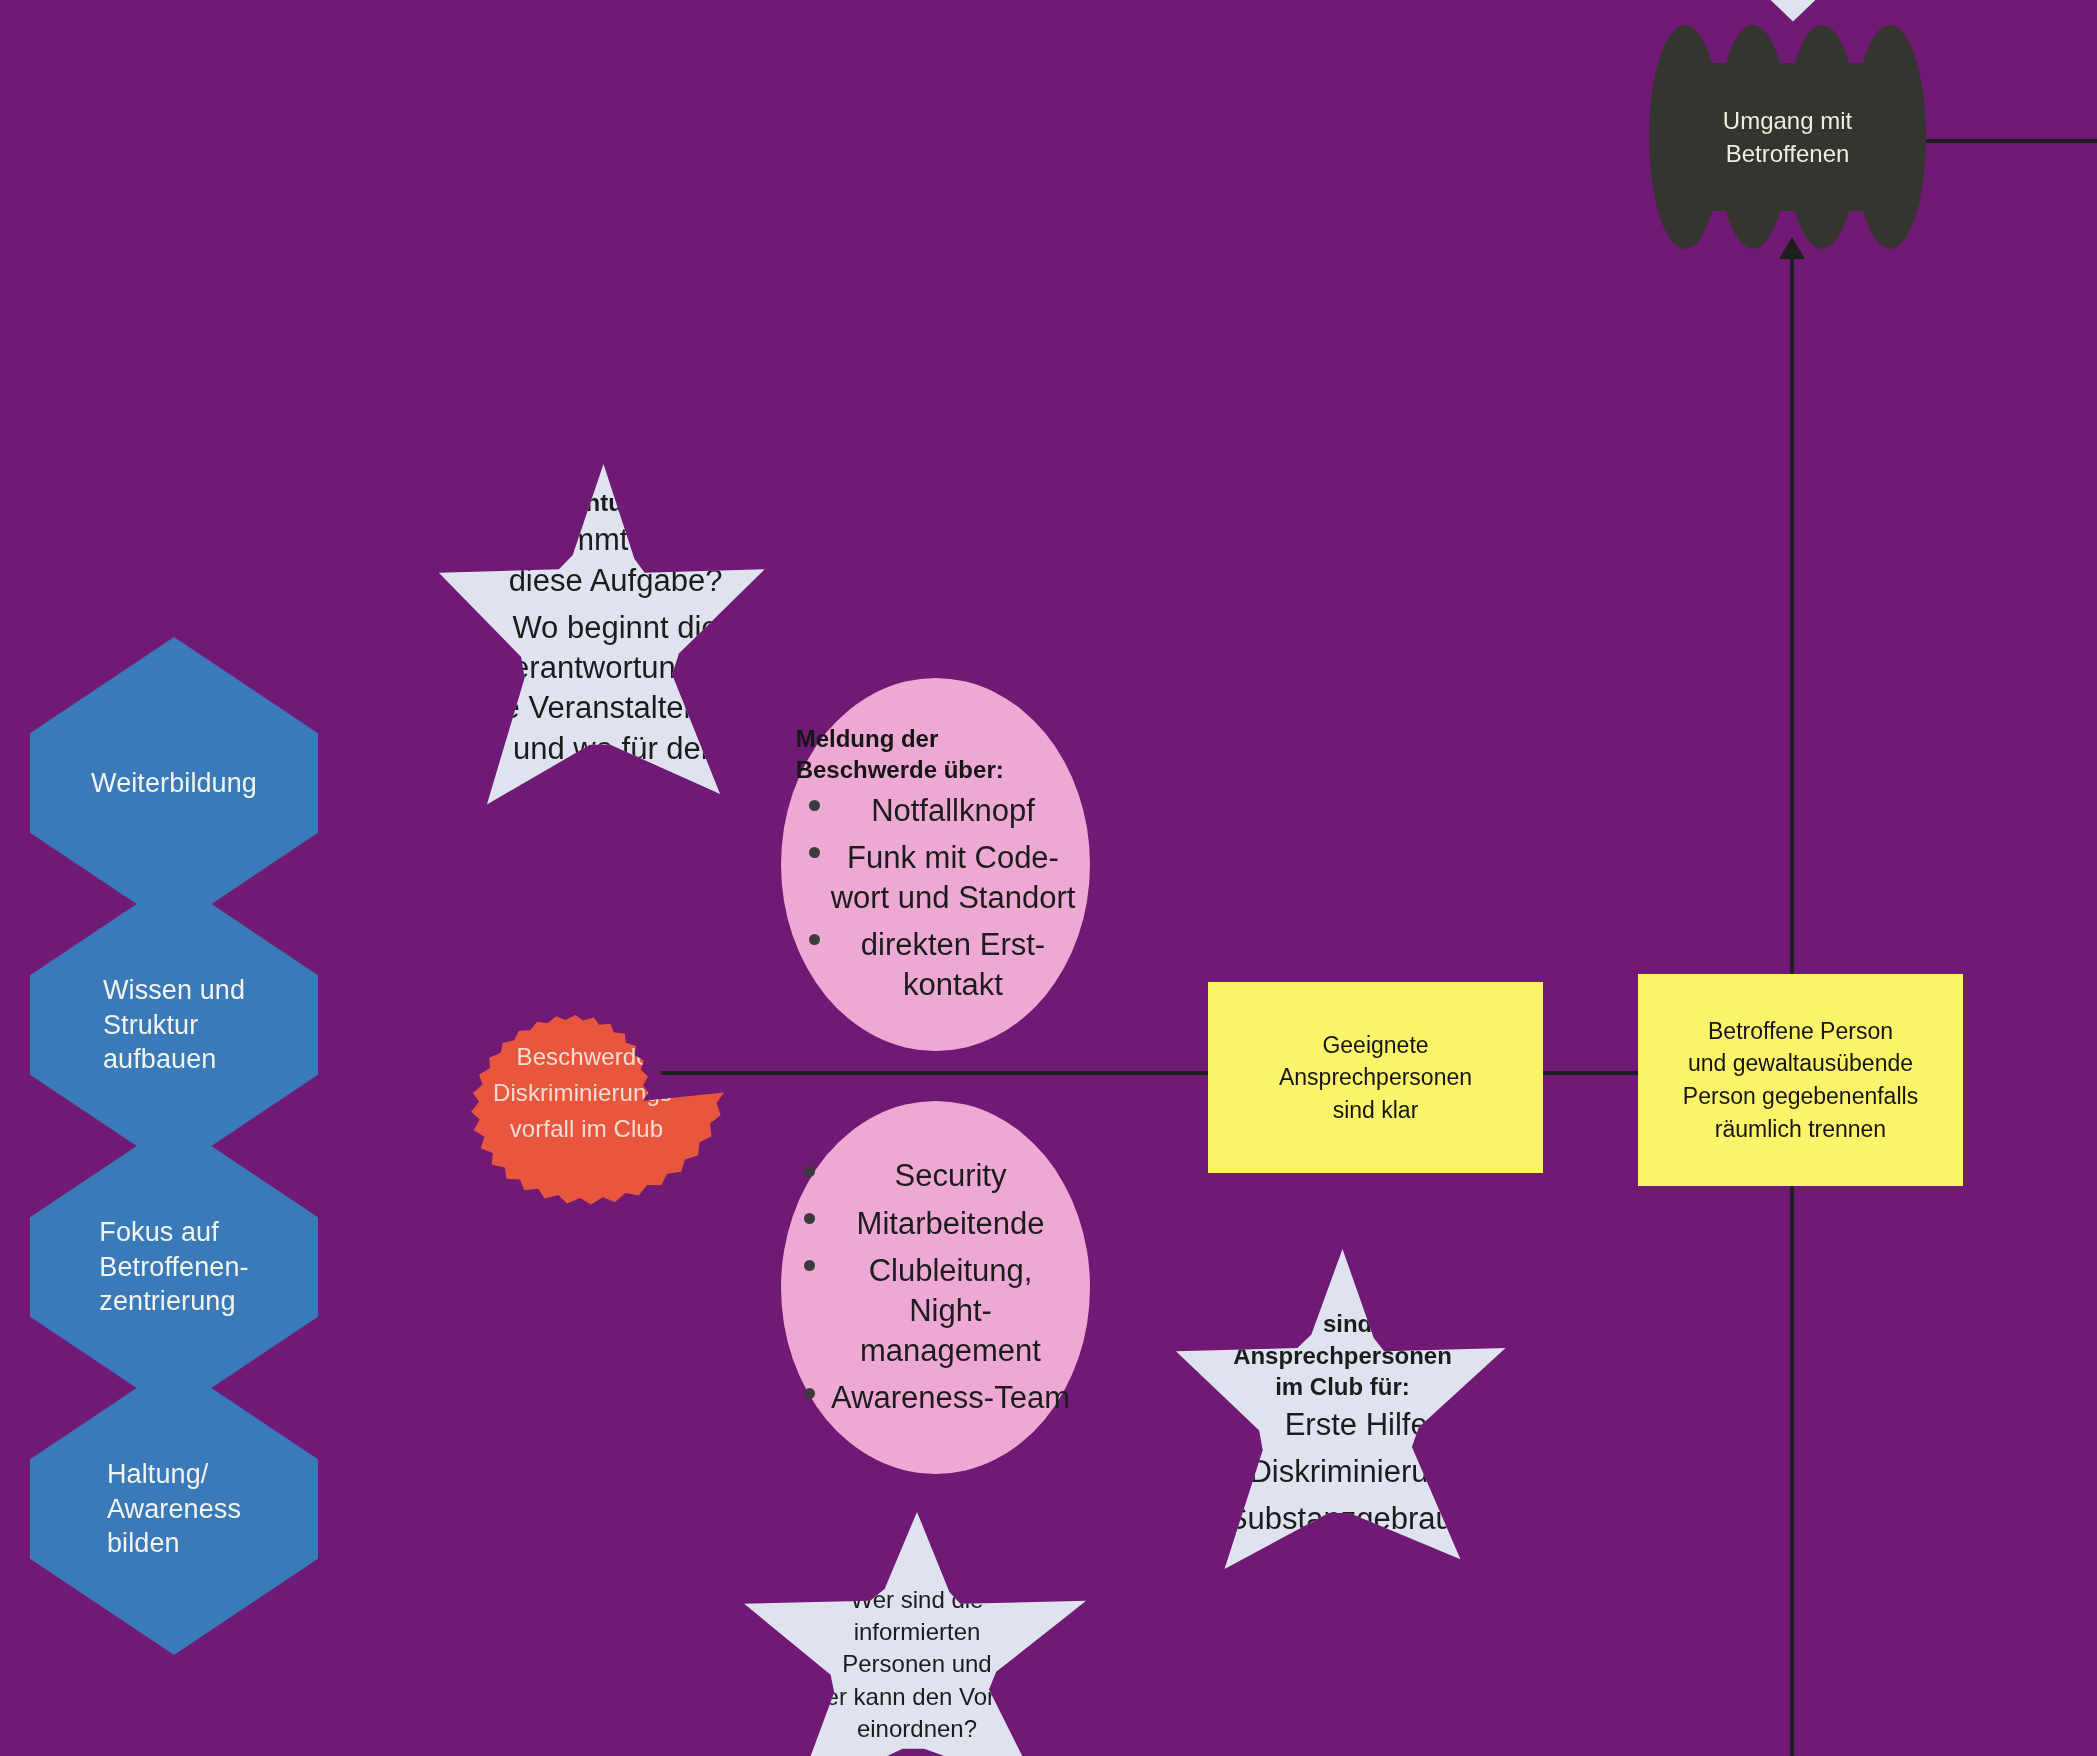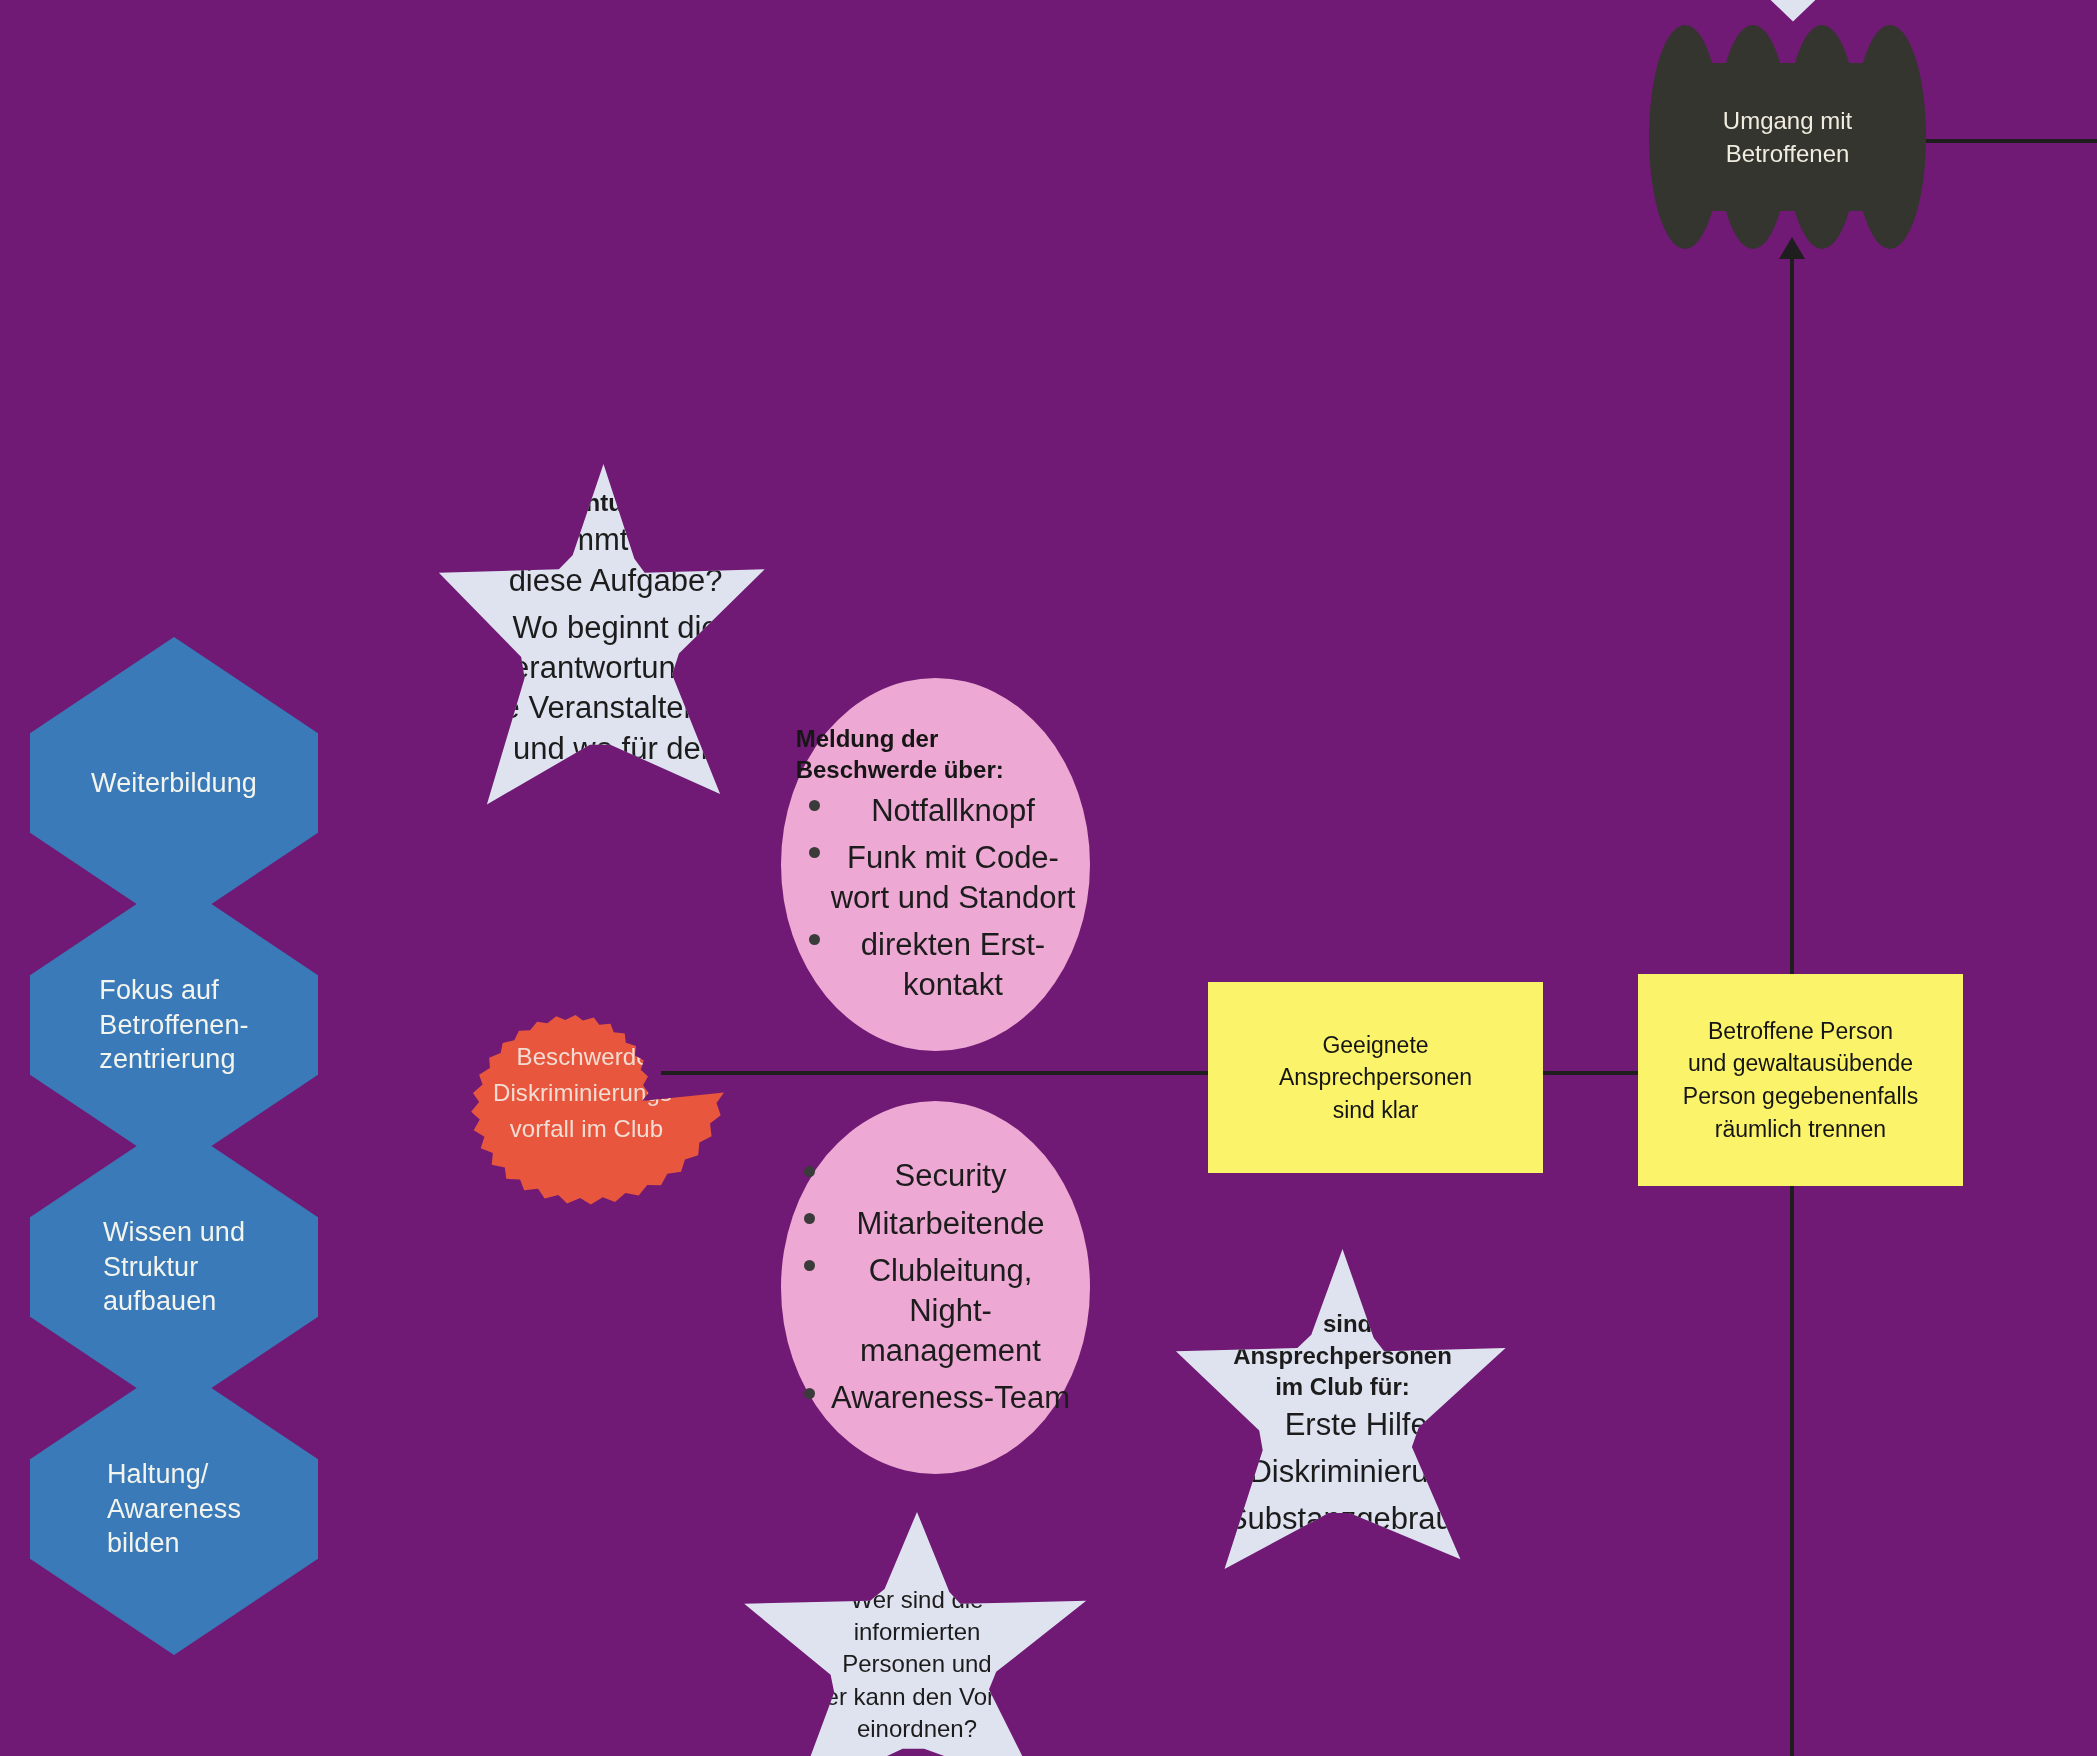--- a/index.html
+++ b/index.html
@@ -217,28 +217,28 @@
     <div class="cbody" style="left:17px; top:38px; width:243px; height:148px;"></div>
     <div class="ctext txt">Umgang mit
 Betroffenen</div>
   </div>
 
   <div class="hexcol">
     <div class="hex">
       <div class="hexlabel txt">Weiterbildung</div>
     </div>
     <div class="hex">
+      <div class="hexlabel txt">Wissen und
+Struktur
+aufbauen</div>
+    </div>
+    <div class="hex">
       <div class="hexlabel txt">Fokus auf
 Betroffenen-
 zentrierung</div>
-    </div>
-    <div class="hex">
-      <div class="hexlabel txt">Wissen und
-Struktur
-aufbauen</div>
     </div>
     <div class="hex">
       <div class="hexlabel txt">Haltung/
 Awareness
 bilden</div>
     </div>
   </div>
 
   <div class="splash p5" style="left:432px; top:464px; width:343px; height:351px; z-index:2;">
     <div class="splashinner" style="margin-top:17px;">

